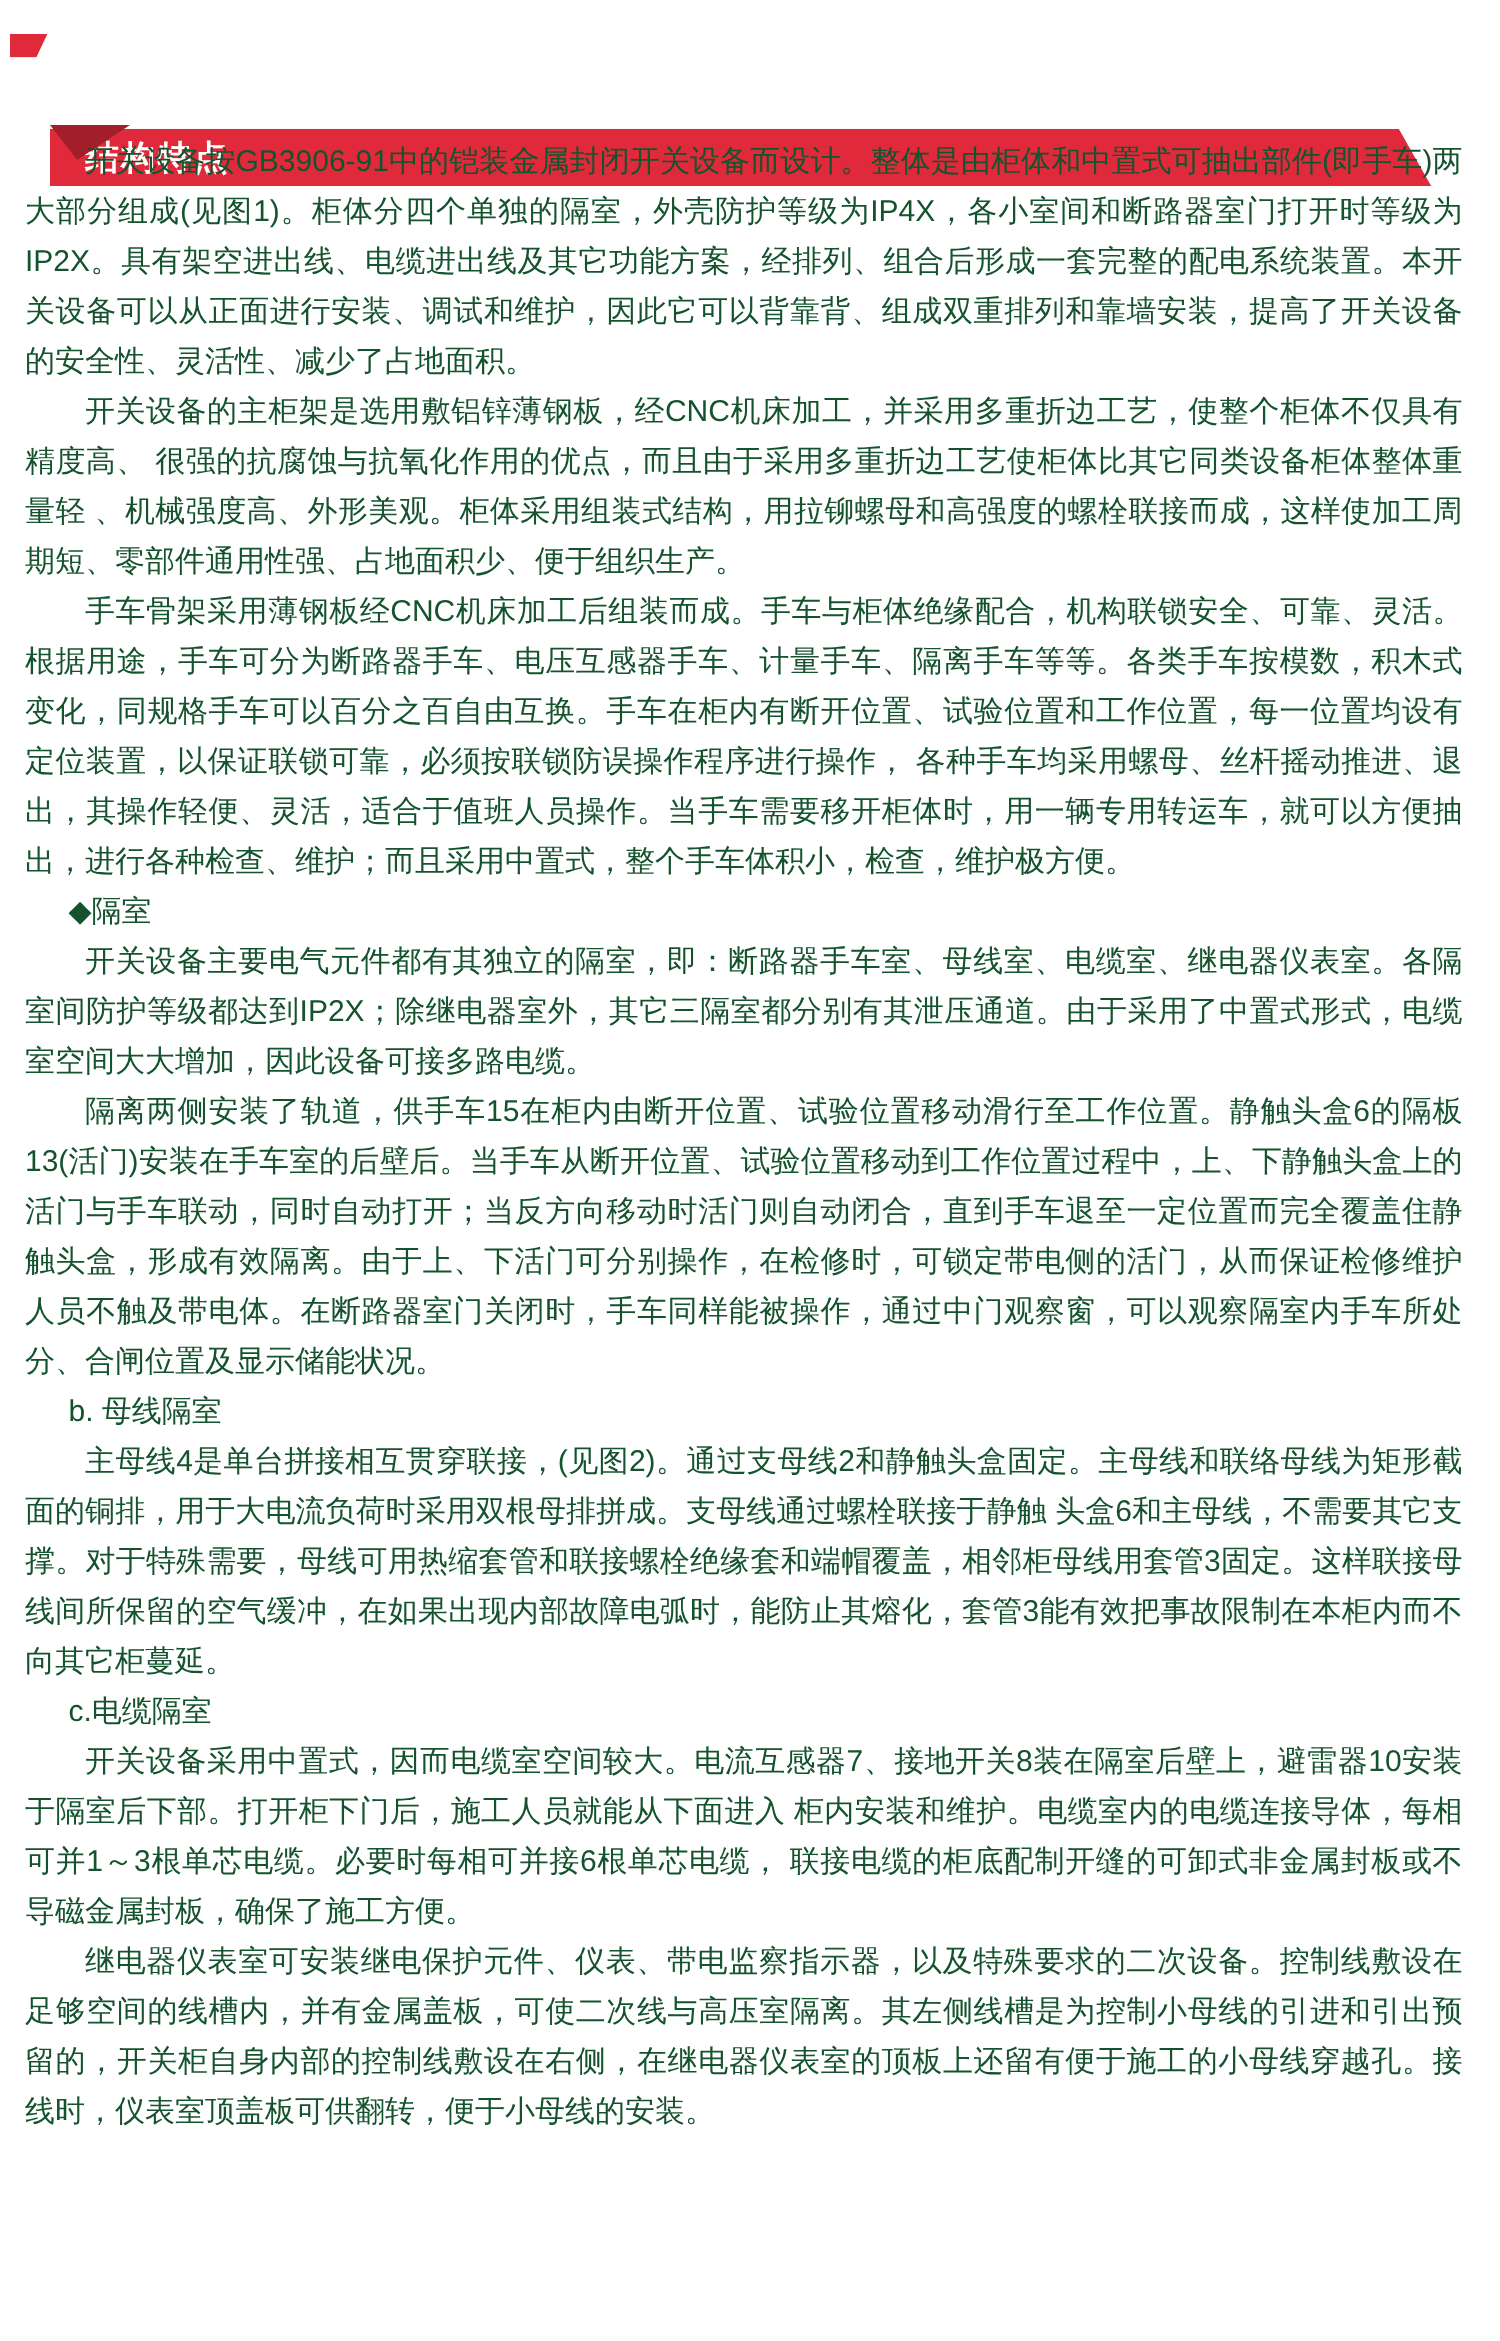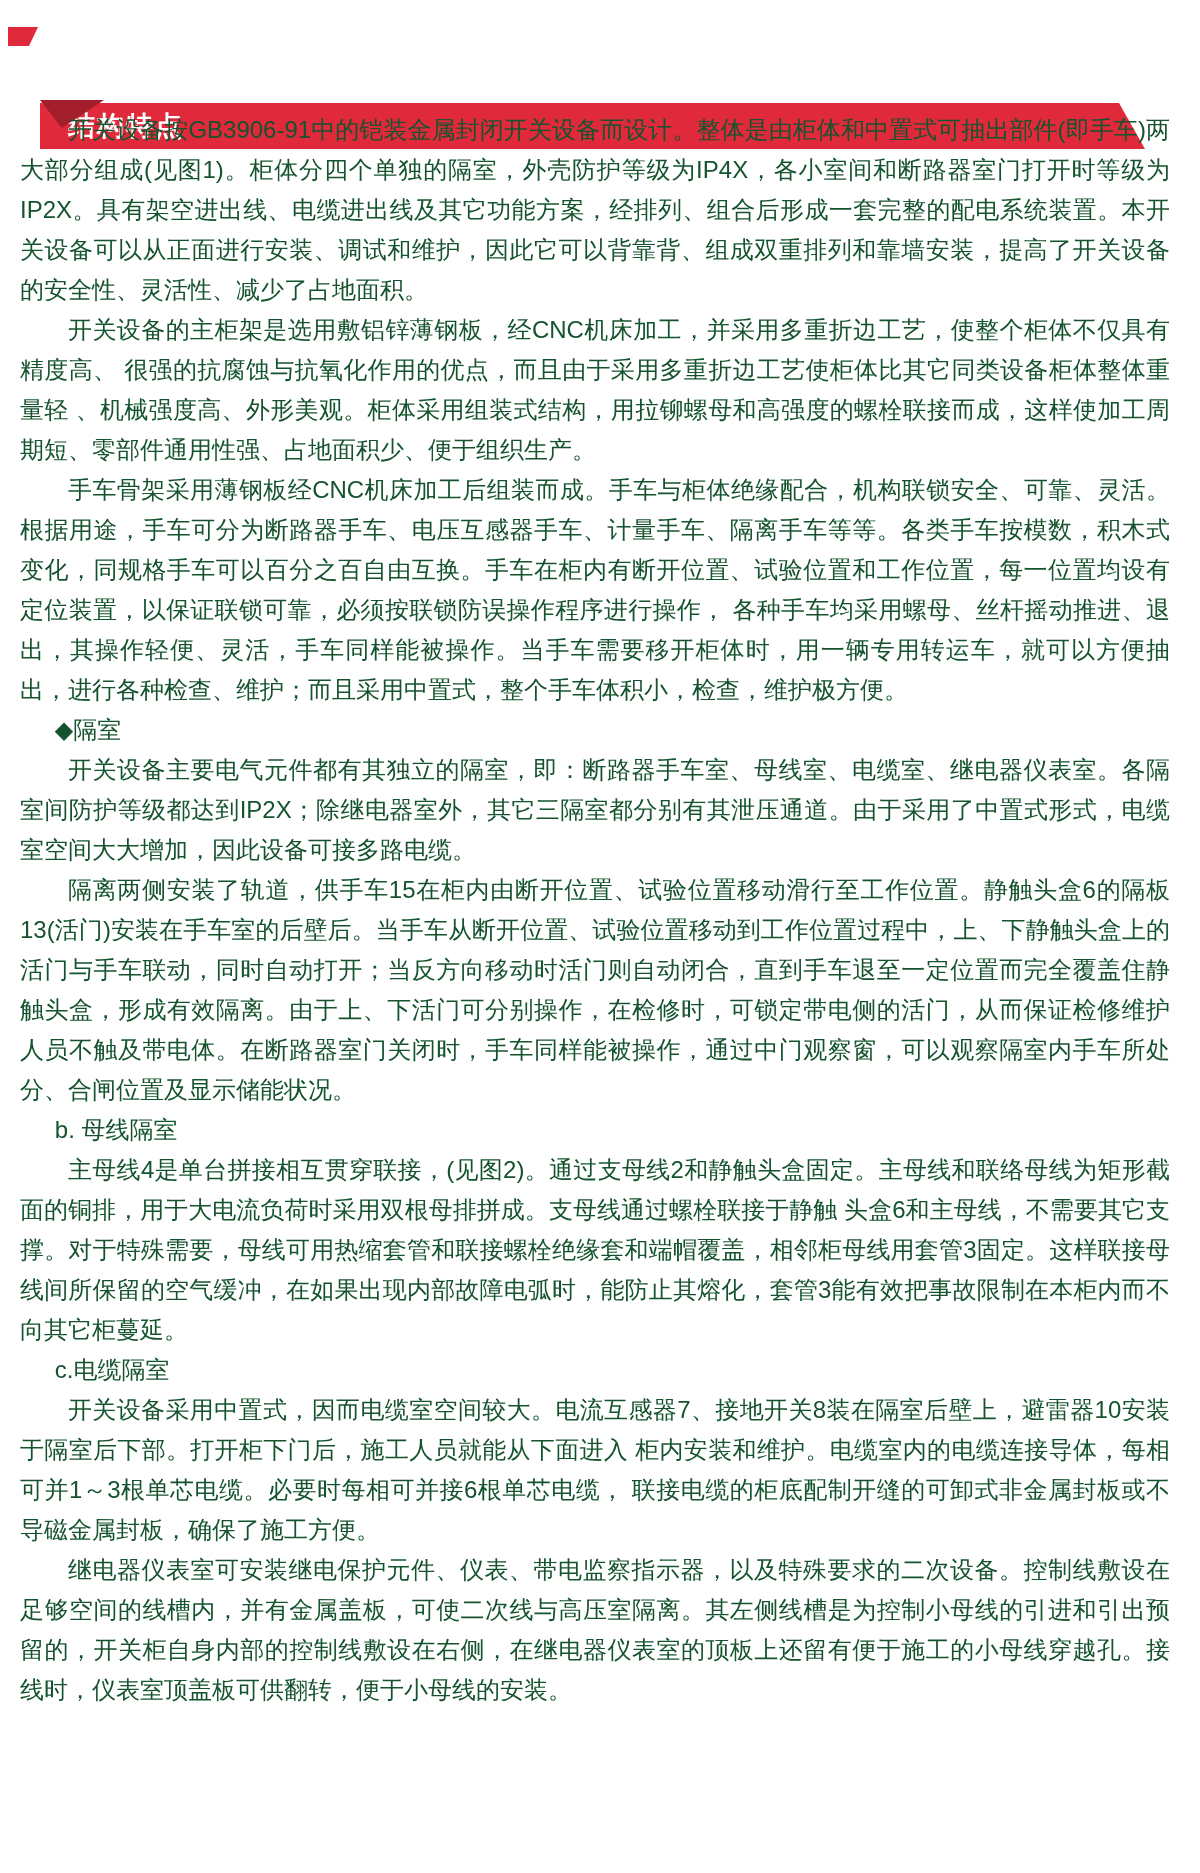--- a/index.html
+++ b/index.html
@@ -75,21 +75,21 @@
   <div class="corner-mark"></div>
 
   <div class="banner">
     <span class="banner-title">结构特点</span>
   </div>
   <div class="ribbon-fold"></div>
 
   <div class="doc">
     <p class="p">开关设备按GB3906-91中的铠装金属封闭开关设备而设计。整体是由柜体和中置式可抽出部件(即手车)两大部分组成(见图1)。柜体分四个单独的隔室，外壳防护等级为IP4X，各小室间和断路器室门打开时等级为IP2X。具有架空进出线、电缆进出线及其它功能方案，经排列、组合后形成一套完整的配电系统装置。本开关设备可以从正面进行安装、调试和维护，因此它可以背靠背、组成双重排列和靠墙安装，提高了开关设备的安全性、灵活性、减少了占地面积。</p>
     <p class="p">开关设备的主柜架是选用敷铝锌薄钢板，经CNC机床加工，并采用多重折边工艺，使整个柜体不仅具有精度高、 很强的抗腐蚀与抗氧化作用的优点，而且由于采用多重折边工艺使柜体比其它同类设备柜体整体重量轻 、机械强度高、外形美观。柜体采用组装式结构，用拉铆螺母和高强度的螺栓联接而成，这样使加工周期短、零部件通用性强、占地面积少、便于组织生产。</p>
-    <p class="p">手车骨架采用薄钢板经CNC机床加工后组装而成。手车与柜体绝缘配合，机构联锁安全、可靠、灵活。根据用途，手车可分为断路器手车、电压互感器手车、计量手车、隔离手车等等。各类手车按模数，积木式变化，同规格手车可以百分之百自由互换。手车在柜内有断开位置、试验位置和工作位置，每一位置均设有定位装置，以保证联锁可靠，必须按联锁防误操作程序进行操作， 各种手车均采用螺母、丝杆摇动推进、退出，其操作轻便、灵活，手车同样能被操作。当手车需要移开柜体时，用一辆专用转运车，就可以方便抽出，进行各种检查、维护；而且采用中置式，整个手车体积小，检查，维护极方便。</p>
+    <p class="p">手车骨架采用薄钢板经CNC机床加工后组装而成。手车与柜体绝缘配合，机构联锁安全、可靠、灵活。根据用途，手车可分为断路器手车、电压互感器手车、计量手车、隔离手车等等。各类手车按模数，积木式变化，同规格手车可以百分之百自由互换。手车在柜内有断开位置、试验位置和工作位置，每一位置均设有定位装置，以保证联锁可靠，必须按联锁防误操作程序进行操作， 各种手车均采用螺母、丝杆摇动推进、退出，其操作轻便、灵活，适合于值班人员操作。当手车需要移开柜体时，用一辆专用转运车，就可以方便抽出，进行各种检查、维护；而且采用中置式，整个手车体积小，检查，维护极方便。</p>
     <p class="h">◆隔室</p>
     <p class="p">开关设备主要电气元件都有其独立的隔室，即：断路器手车室、母线室、电缆室、继电器仪表室。各隔室间防护等级都达到IP2X；除继电器室外，其它三隔室都分别有其泄压通道。由于采用了中置式形式，电缆室空间大大增加，因此设备可接多路电缆。</p>
     <p class="p">隔离两侧安装了轨道，供手车15在柜内由断开位置、试验位置移动滑行至工作位置。静触头盒6的隔板13(活门)安装在手车室的后壁后。当手车从断开位置、试验位置移动到工作位置过程中，上、下静触头盒上的活门与手车联动，同时自动打开；当反方向移动时活门则自动闭合，直到手车退至一定位置而完全覆盖住静触头盒，形成有效隔离。由于上、下活门可分别操作，在检修时，可锁定带电侧的活门，从而保证检修维护人员不触及带电体。在断路器室门关闭时，手车同样能被操作，通过中门观察窗，可以观察隔室内手车所处分、合闸位置及显示储能状况。</p>
     <p class="h">b. 母线隔室</p>
     <p class="p">主母线4是单台拼接相互贯穿联接，(见图2)。通过支母线2和静触头盒固定。主母线和联络母线为矩形截面的铜排，用于大电流负荷时采用双根母排拼成。支母线通过螺栓联接于静触  头盒6和主母线，不需要其它支撑。对于特殊需要，母线可用热缩套管和联接螺栓绝缘套和端帽覆盖，相邻柜母线用套管3固定。这样联接母线间所保留的空气缓冲，在如果出现内部故障电弧时，能防止其熔化，套管3能有效把事故限制在本柜内而不向其它柜蔓延。</p>
     <p class="h">c.电缆隔室</p>
     <p class="p">开关设备采用中置式，因而电缆室空间较大。电流互感器7、接地开关8装在隔室后壁上，避雷器10安装于隔室后下部。打开柜下门后，施工人员就能从下面进入 柜内安装和维护。电缆室内的电缆连接导体，每相可并1～3根单芯电缆。必要时每相可并接6根单芯电缆， 联接电缆的柜底配制开缝的可卸式非金属封板或不导磁金属封板，确保了施工方便。</p>
     <p class="p">继电器仪表室可安装继电保护元件、仪表、带电监察指示器，以及特殊要求的二次设备。控制线敷设在足够空间的线槽内，并有金属盖板，可使二次线与高压室隔离。其左侧线槽是为控制小母线的引进和引出预留的，开关柜自身内部的控制线敷设在右侧，在继电器仪表室的顶板上还留有便于施工的小母线穿越孔。接线时，仪表室顶盖板可供翻转，便于小母线的安装。</p>
   </div>
 

